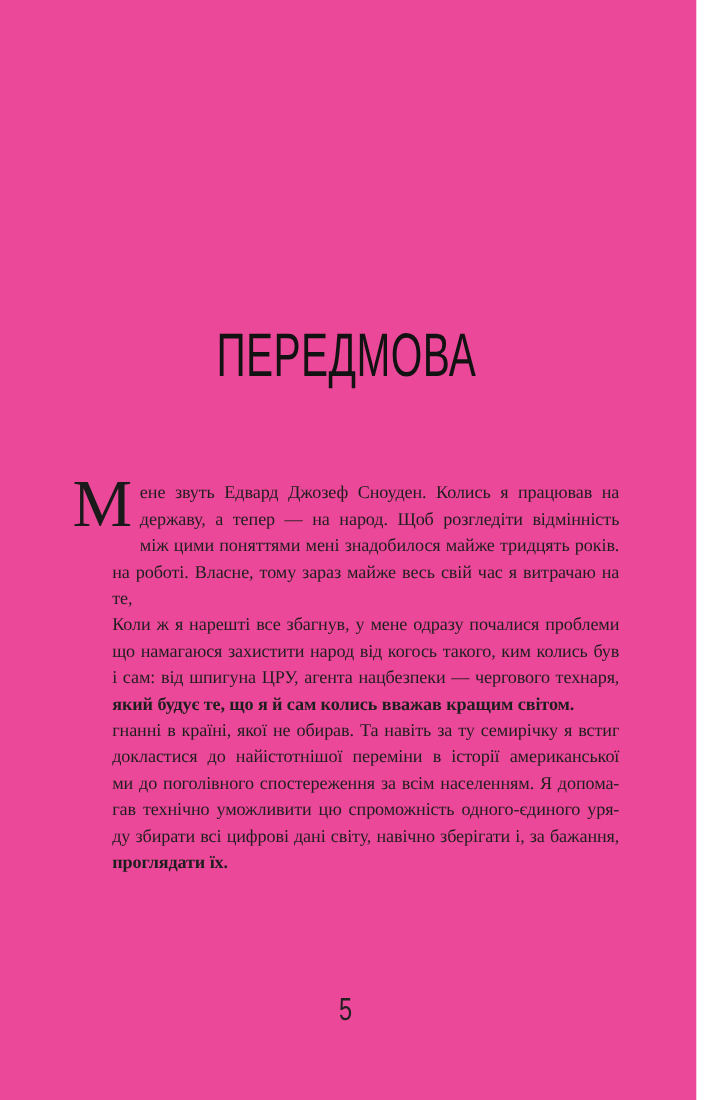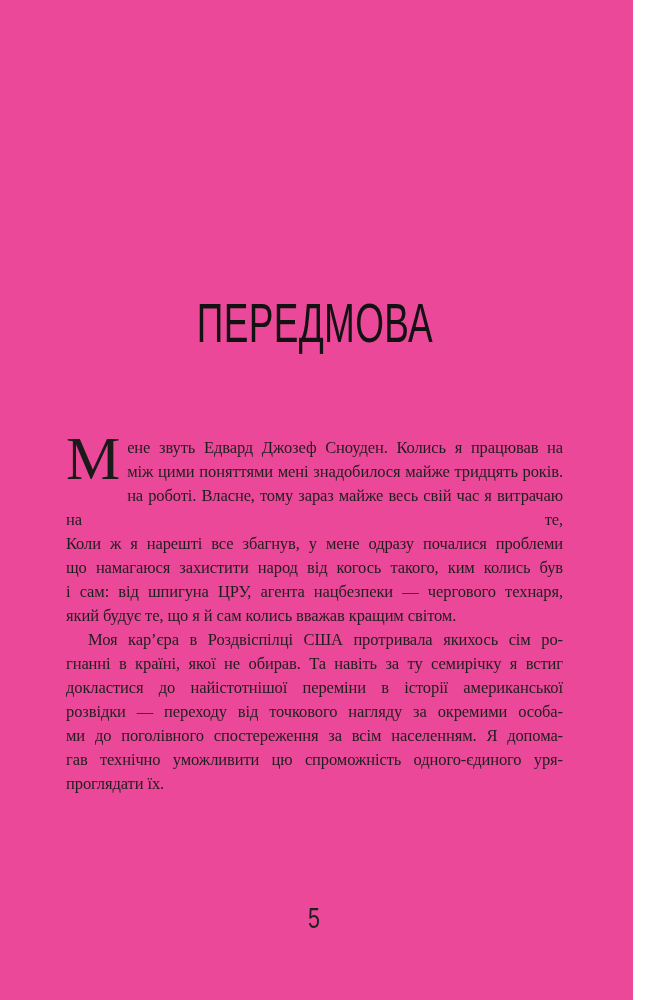--- a/index.html
+++ b/index.html
@@ -55,24 +55,26 @@
     line-height: 44px;
     height: 48px;
     padding-right: 7px;
     margin-top: 1px;
     color: #1a1a1a;
   }
 
   .line {
     text-align: justify;
     text-align-last: justify;
+    margin-left: 36px;
   }
   .line.para-end {
     text-align: left;
     text-align-last: left;
+    font-weight: bold;
   }
   .line.indent {
     text-indent: 22px;
   }
 
   
   .folio-band {
     position: absolute;
     top: 902px;
     left: 66px;
@@ -98,35 +100,35 @@
 
   <div class="title-band">
     <span class="title-text">ПЕРЕДМОВА</span>
   </div>
 
   <div class="body-block">
 
     <div>
       <span class="dropcap">М</span>
       <div class="line">ене звуть Едвард Джозеф Сноуден. Колись я працював на</div>
+      <div class="line">державу, а тепер — на народ. Щоб розгледіти відмінність</div>
       <div class="line">між цими поняттями мені знадобилося майже тридцять років.</div>
       <div class="line">на роботі. Власне, тому зараз майже весь свій час я витрачаю на те,</div>
       <div class="line">Коли ж я нарешті все збагнув, у мене одразу почалися проблеми</div>
       <div class="line">що намагаюся захистити народ від когось такого, ким колись був</div>
       <div class="line">і сам: від шпигуна ЦРУ, агента нацбезпеки — чергового технаря,</div>
       <div class="line para-end">який будує те, що я й сам колись вважав кращим світом.</div>
     </div>
 
     <div>
-      <div class="line indent">Моя кар’єра в Роздвіспілці США протривала якихось сім ро-</div>
       <div class="line">гнанні в країні, якої не обирав. Та навіть за ту семирічку я встиг</div>
       <div class="line">докластися до найістотнішої переміни в історії американської</div>
-      <div class="line">розвідки — переходу від точкового нагляду за окремими особа-</div>
       <div class="line">ми до поголівного спостереження за всім населенням. Я допома-</div>
       <div class="line">гав технічно уможливити цю спроможність одного-єдиного уря-</div>
+      <div class="line">ду збирати всі цифрові дані світу, навічно зберігати і, за бажання,</div>
       <div class="line para-end">проглядати їх.</div>
     </div>
 
 
   </div>
 
   <div class="folio-band">
     <span class="folio-text">5</span>
   </div>
 

